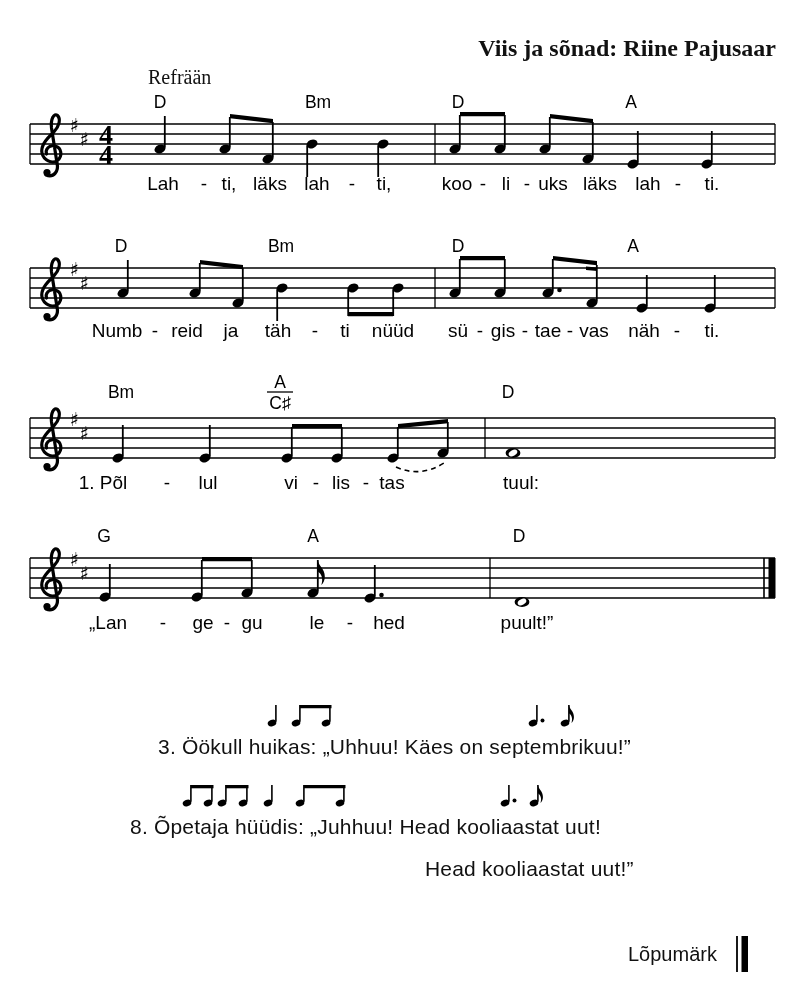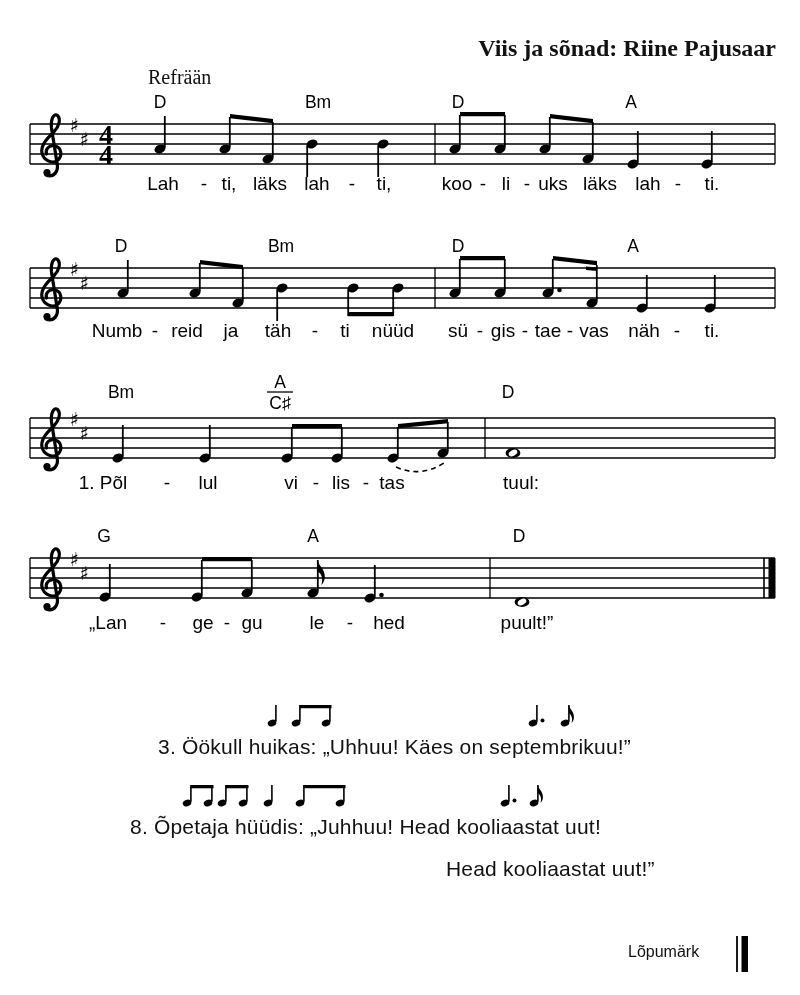--- a/index.html
+++ b/index.html
@@ -3,22 +3,22 @@
 <meta charset="utf-8">
 <style>
   html,body{margin:0;padding:0;background:#fff;}
   body{width:800px;height:995px;position:relative;font-family:"Liberation Sans",sans-serif;color:#111;overflow:hidden;}
   .abs{position:absolute;white-space:nowrap;}
   .credit{top:35px;right:24px;font-family:"Liberation Serif",serif;font-weight:bold;font-size:24px;}
   .refrain{left:102px;top:66px;font-family:"Liberation Serif",serif;font-size:20px;margin-left:46px;}
   .verse{font-size:21px;letter-spacing:0.2px;}
   .v2{left:158px;top:735px;}
   .v3{left:130px;top:815px;}
-  .v3b{left:446px;top:857px;}
-  .footer-label{left:628px;top:943px;font-size:16px;}
+  .v3b{left:425px;top:857px;}
+  .footer-label{left:628px;top:943px;font-size:20px;}
   #music-svg{position:absolute;left:0;top:0;}
   .chord{font-family:"Liberation Sans",sans-serif;font-size:17.5px;fill:#000;}
   .lyric{font-family:"Liberation Sans",sans-serif;font-size:19px;fill:#000;}
   .sharp{font-family:"DejaVu Sans",sans-serif;font-size:19px;fill:#000;}
   .timesig{font-family:"Liberation Serif",serif;font-weight:bold;font-size:28px;fill:#000;}
 </style>
 </head>
 <body>
 
 <svg id="music-svg" width="800" height="995" viewBox="0 0 800 995">

